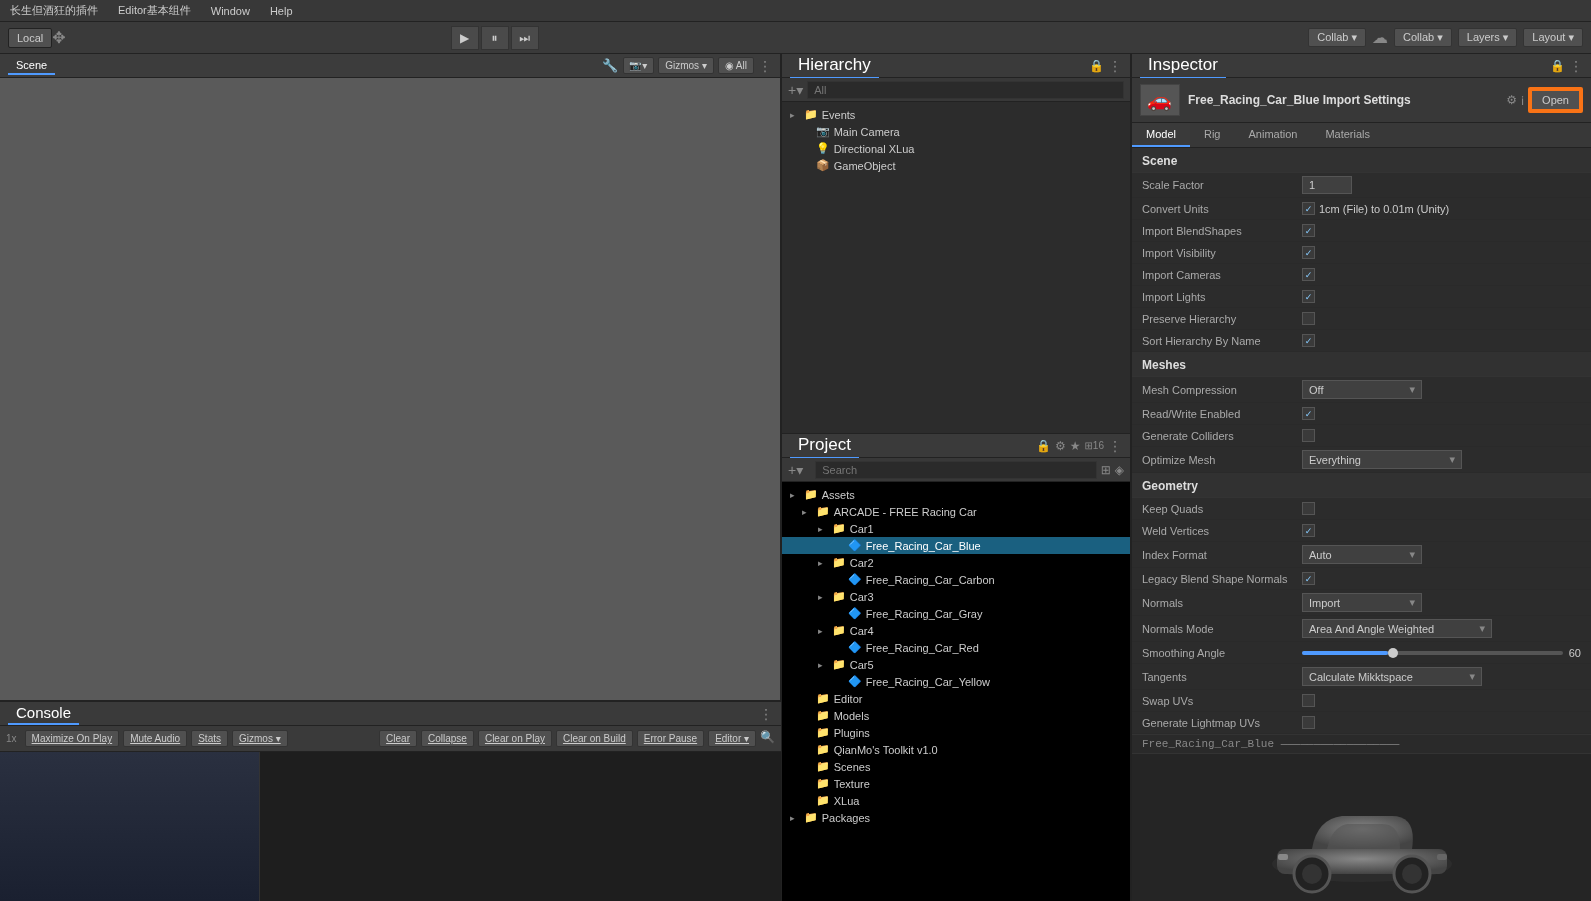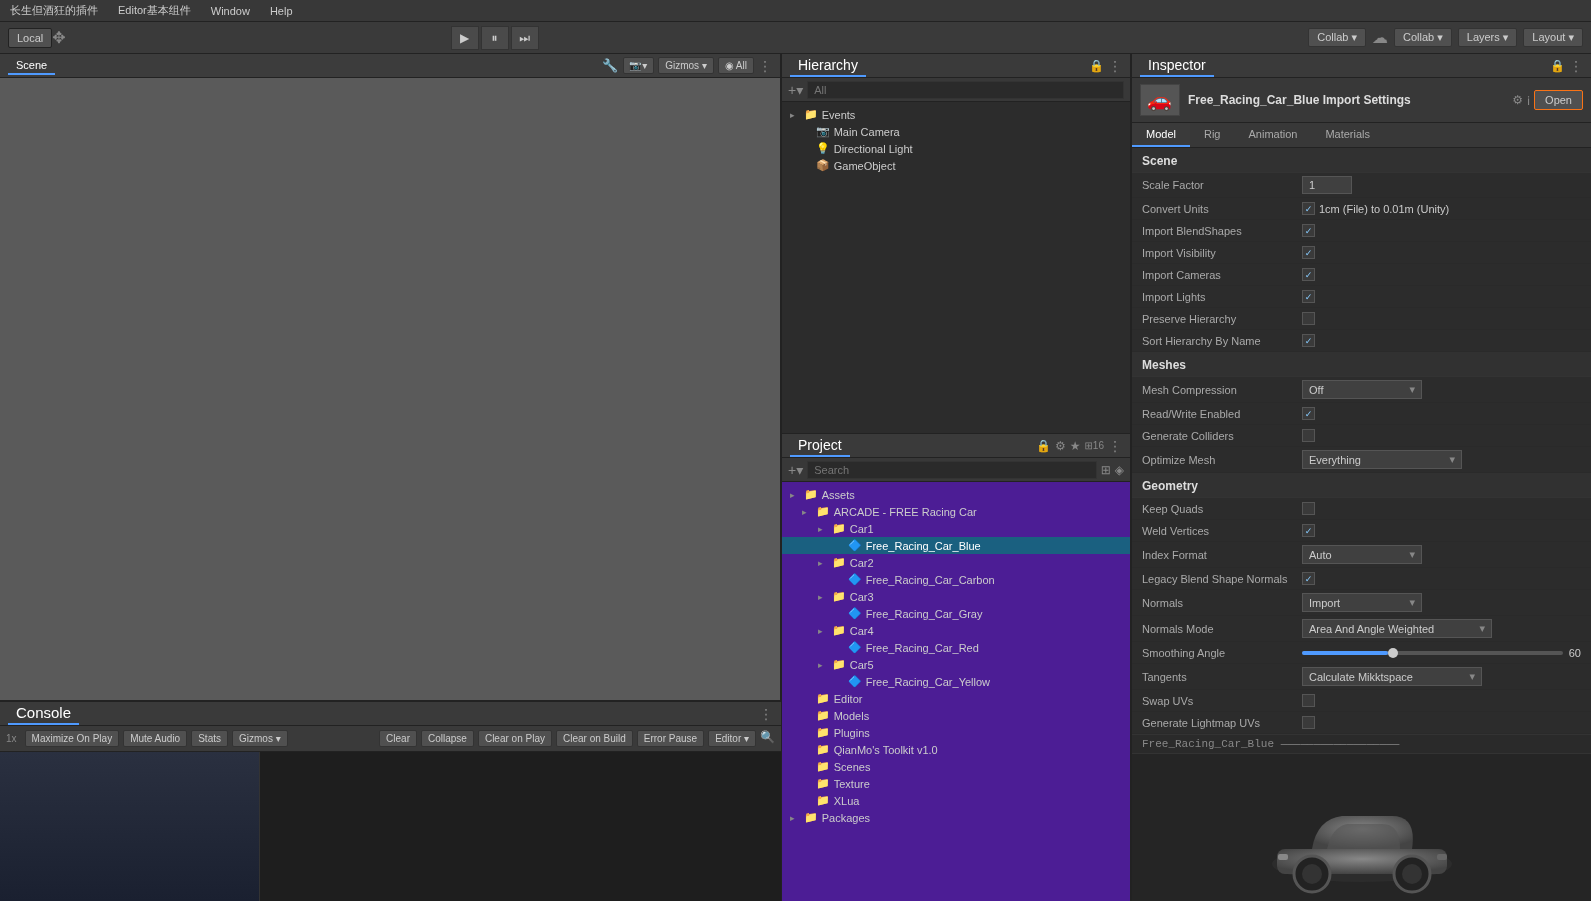--- a/index.html
+++ b/index.html
@@ -187,20 +187,21 @@
       border-bottom: 1px solid #222;
     }
     .console-btn {
       background: #505050;
       border: 1px solid #333;
       color: #ccc;
       padding: 2px 6px;
       font-size: 10px;
       cursor: pointer;
       border-radius: 2px;
+      text-decoration: underline;
     }
     .console-content {
       flex: 1;
       background: #1e1e1e;
       display: flex;
       overflow: hidden;
     }
     .console-left {
       width: 260px;
       background: #252525;
@@ -233,21 +234,21 @@
       background: #3a3a3a;
       height: 24px;
       display: flex;
       align-items: center;
       padding: 0 8px;
       gap: 8px;
       border-bottom: 1px solid #222;
     }
     .panel-tab {
       color: #ccc;
-      font-size: 14px;
+      font-size: 17px;
       padding: 2px 8px;
       cursor: pointer;
     }
     .panel-tab.active { color: #fff; border-bottom: 2px solid #4f9aff; }
     .panel-toolbar {
       background: #383838;
       height: 24px;
       display: flex;
       align-items: center;
       padding: 0 6px;
@@ -267,21 +268,21 @@
       gap: 4px;
       font-size: 11px;
       color: #ccc;
     }
     .tree-arrow { font-size: 9px; color: #888; width: 10px; }
     .indent-1 { padding-left: 20px; }
 
     
     .project-panel {
       flex: 1;
-      background: #4c1d95;
+      background: #000000;
       display: flex;
       flex-direction: column;
     }
     .project-content {
       flex: 1;
       overflow-y: auto;
       padding: 4px 0;
     }
     .project-item {
       display: flex;
@@ -330,21 +331,21 @@
       font-size: 18px;
     }
     .inspector-title {
       flex: 1;
       font-size: 12px;
       color: #ddd;
       font-weight: bold;
     }
     .open-btn {
       background: #505050;
-      border: 1px solid #f97316;
+      border: 4px solid #f97316;
       color: #ccc;
       padding: 3px 10px;
       font-size: 11px;
       cursor: pointer;
       border-radius: 2px;
     }
     .import-tabs {
       display: flex;
       background: #383838;
       border-bottom: 1px solid #222;
@@ -602,21 +603,21 @@
           <span>Events</span>
         </div>
         <div class="tree-item indent-1">
           <span class="tree-arrow"></span>
           <span>📷</span>
           <span>Main Camera</span>
         </div>
         <div class="tree-item indent-1">
           <span class="tree-arrow"></span>
           <span>💡</span>
-          <span>Directional Light</span>
+          <span>Directional XLua</span>
         </div>
         <div class="tree-item indent-1">
           <span class="tree-arrow"></span>
           <span>📦</span>
           <span>GameObject</span>
         </div>
       </div>
     </div>
 
     <div class="project-panel">
@@ -625,21 +626,21 @@
         <div style="margin-left:auto;display:flex;gap:4px;align-items:center;">
           <span class="lock-icon">🔒</span>
           <span style="color:#888;cursor:pointer;font-size:12px;">⚙</span>
           <span style="color:#888;cursor:pointer;font-size:12px;">★</span>
           <span style="color:#888;font-size:10px;">⊞16</span>
           <span class="more-btn">⋮</span>
         </div>
       </div>
       <div class="panel-toolbar">
         <span class="plus-btn">+▾</span>
-        <input class="search-bar" placeholder="Search" style="flex: 1 1 0%; background: rgb(42, 42, 42); border: 1px solid rgb(51, 51, 51); color: rgb(204, 204, 204); padding: 2px 6px; font-size: 11px;">
+        <input class="search-bar" placeholder="Search" style="flex: 1 1 0%; background: rgb(42, 42, 42); border: 1px solid rgb(51, 51, 51); color: rgb(204, 204, 204); padding: 2px 6px; font-size: 11px; margin-left: 8px;">
         <span style="color:#888;cursor:pointer;font-size:12px;">⊞</span>
         <span style="color:#888;cursor:pointer;font-size:12px;">◈</span>
       </div>
       <div class="project-content">
 
         <div class="project-item" style="padding-left:8px;">
           <span style="font-size:9px;color:#888;width:10px;">▸</span>
           <span>📁</span>
           <span>Assets</span>
         </div>

